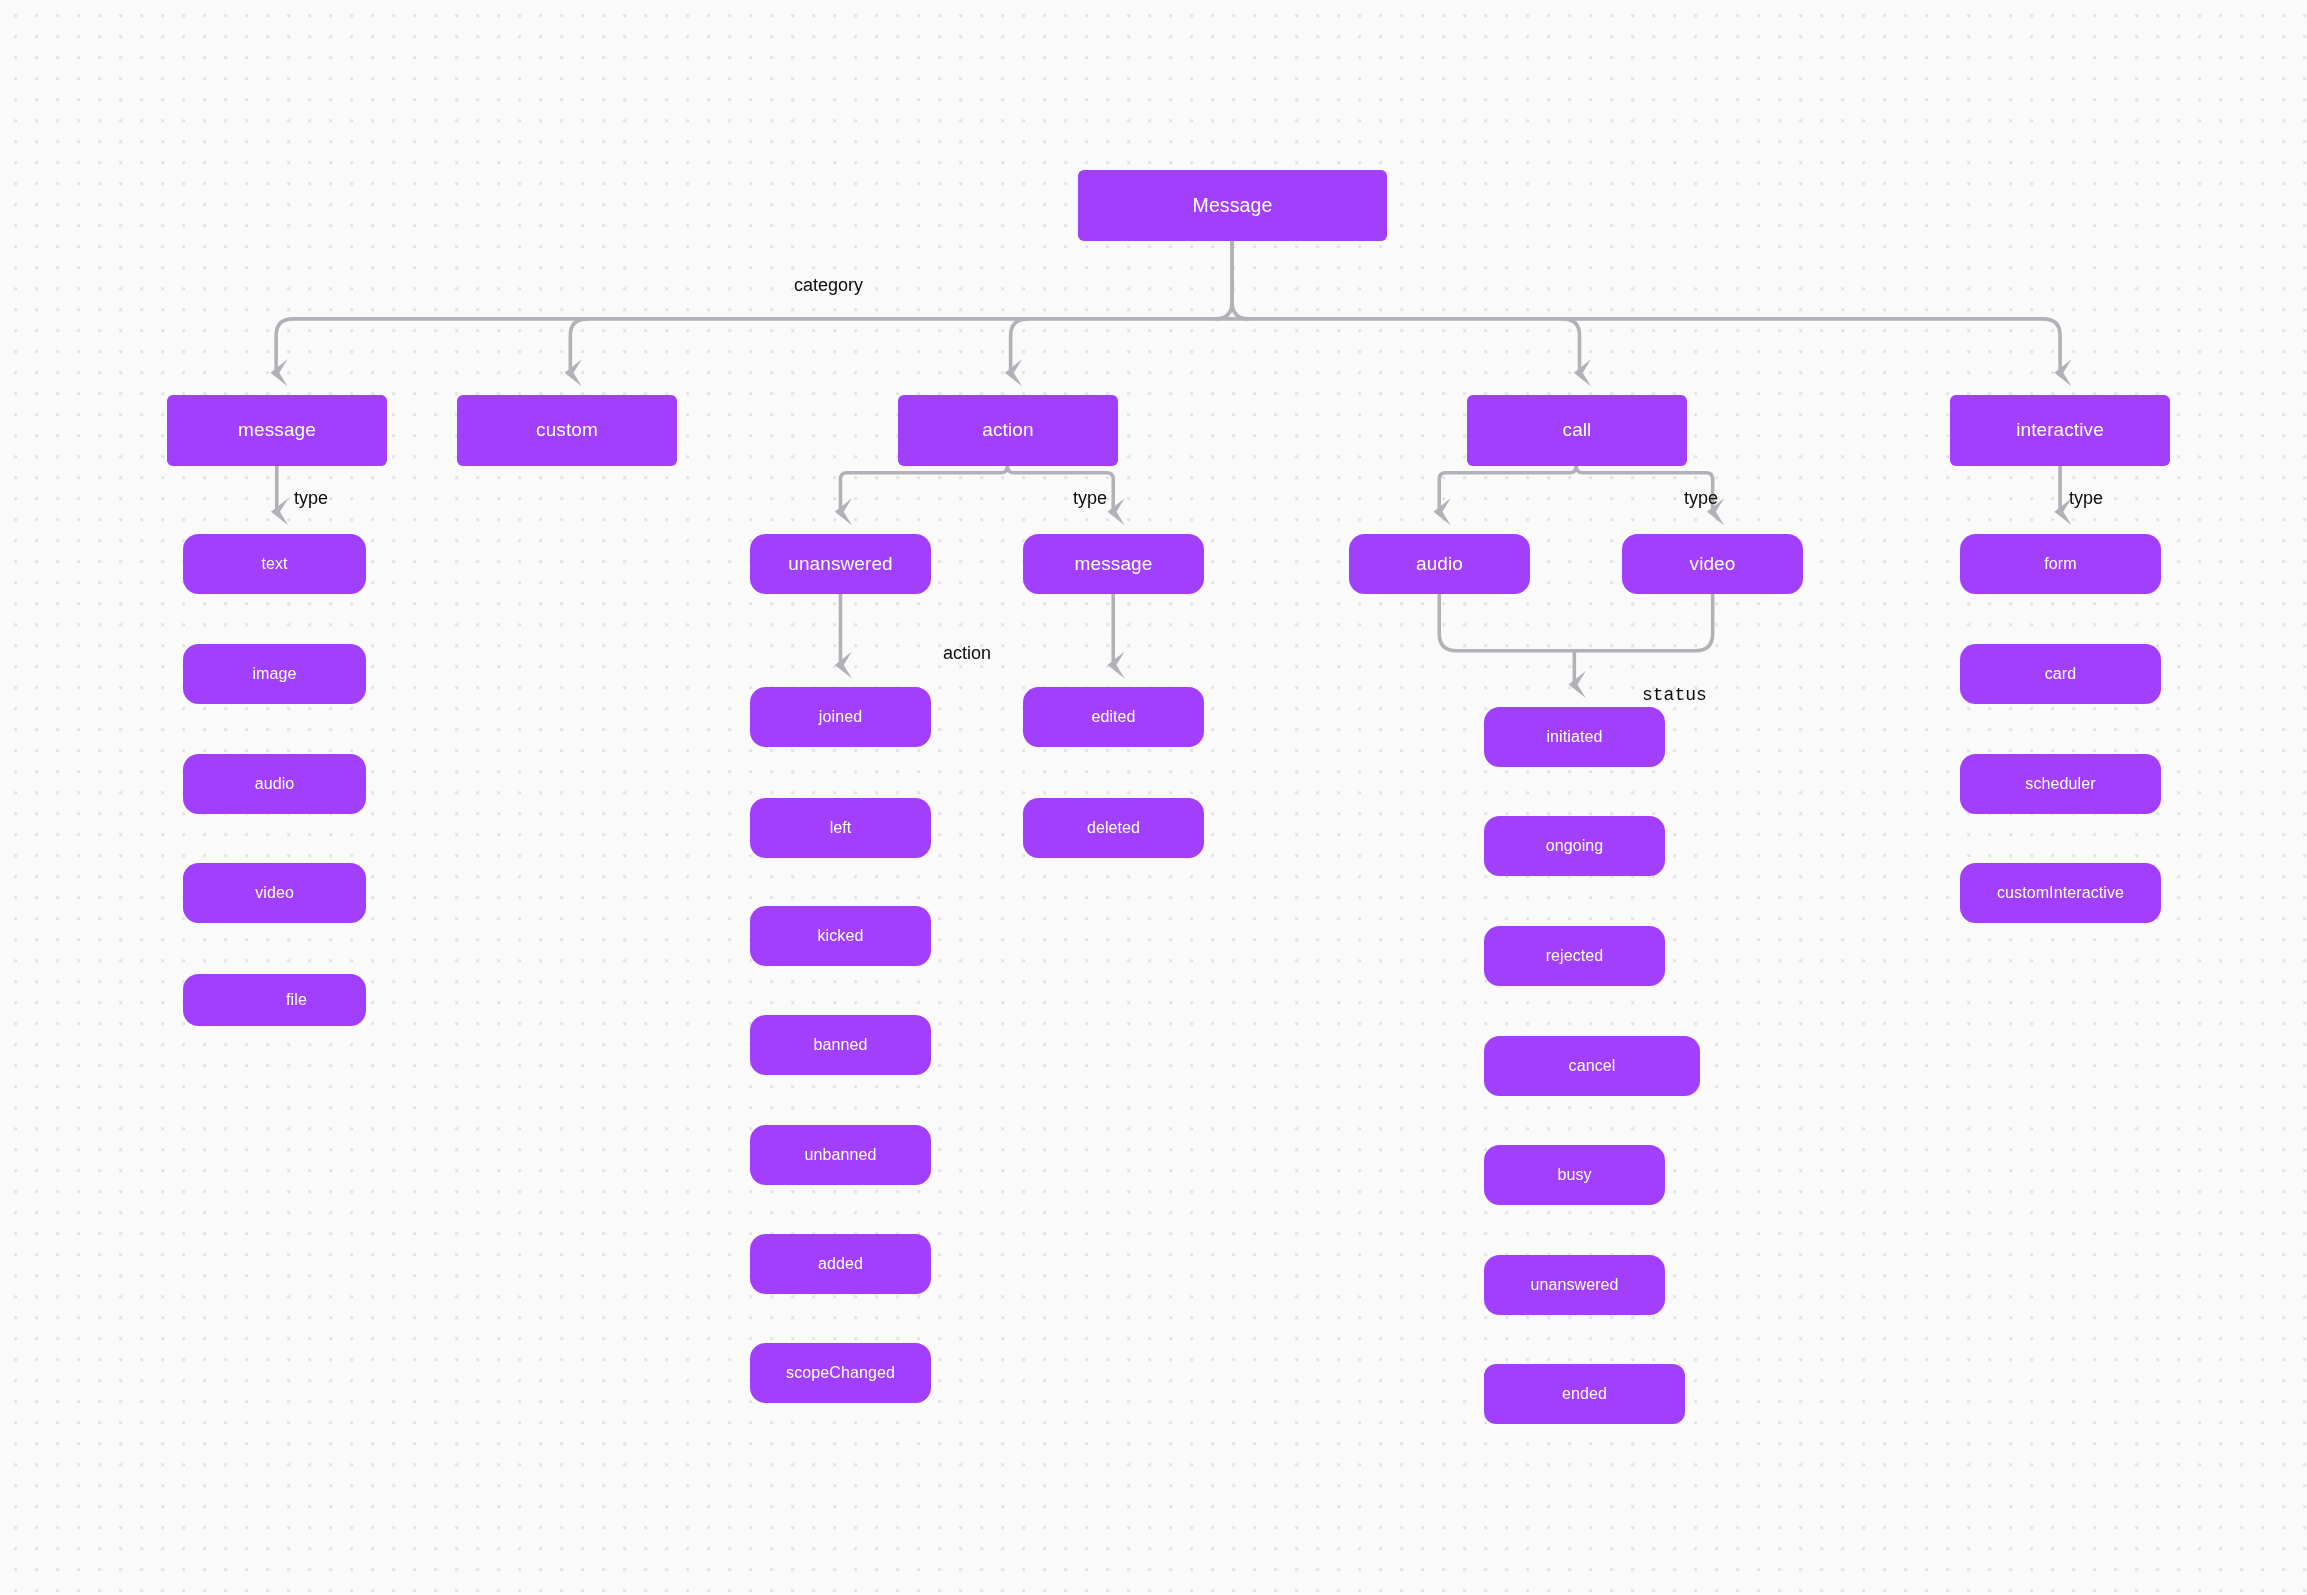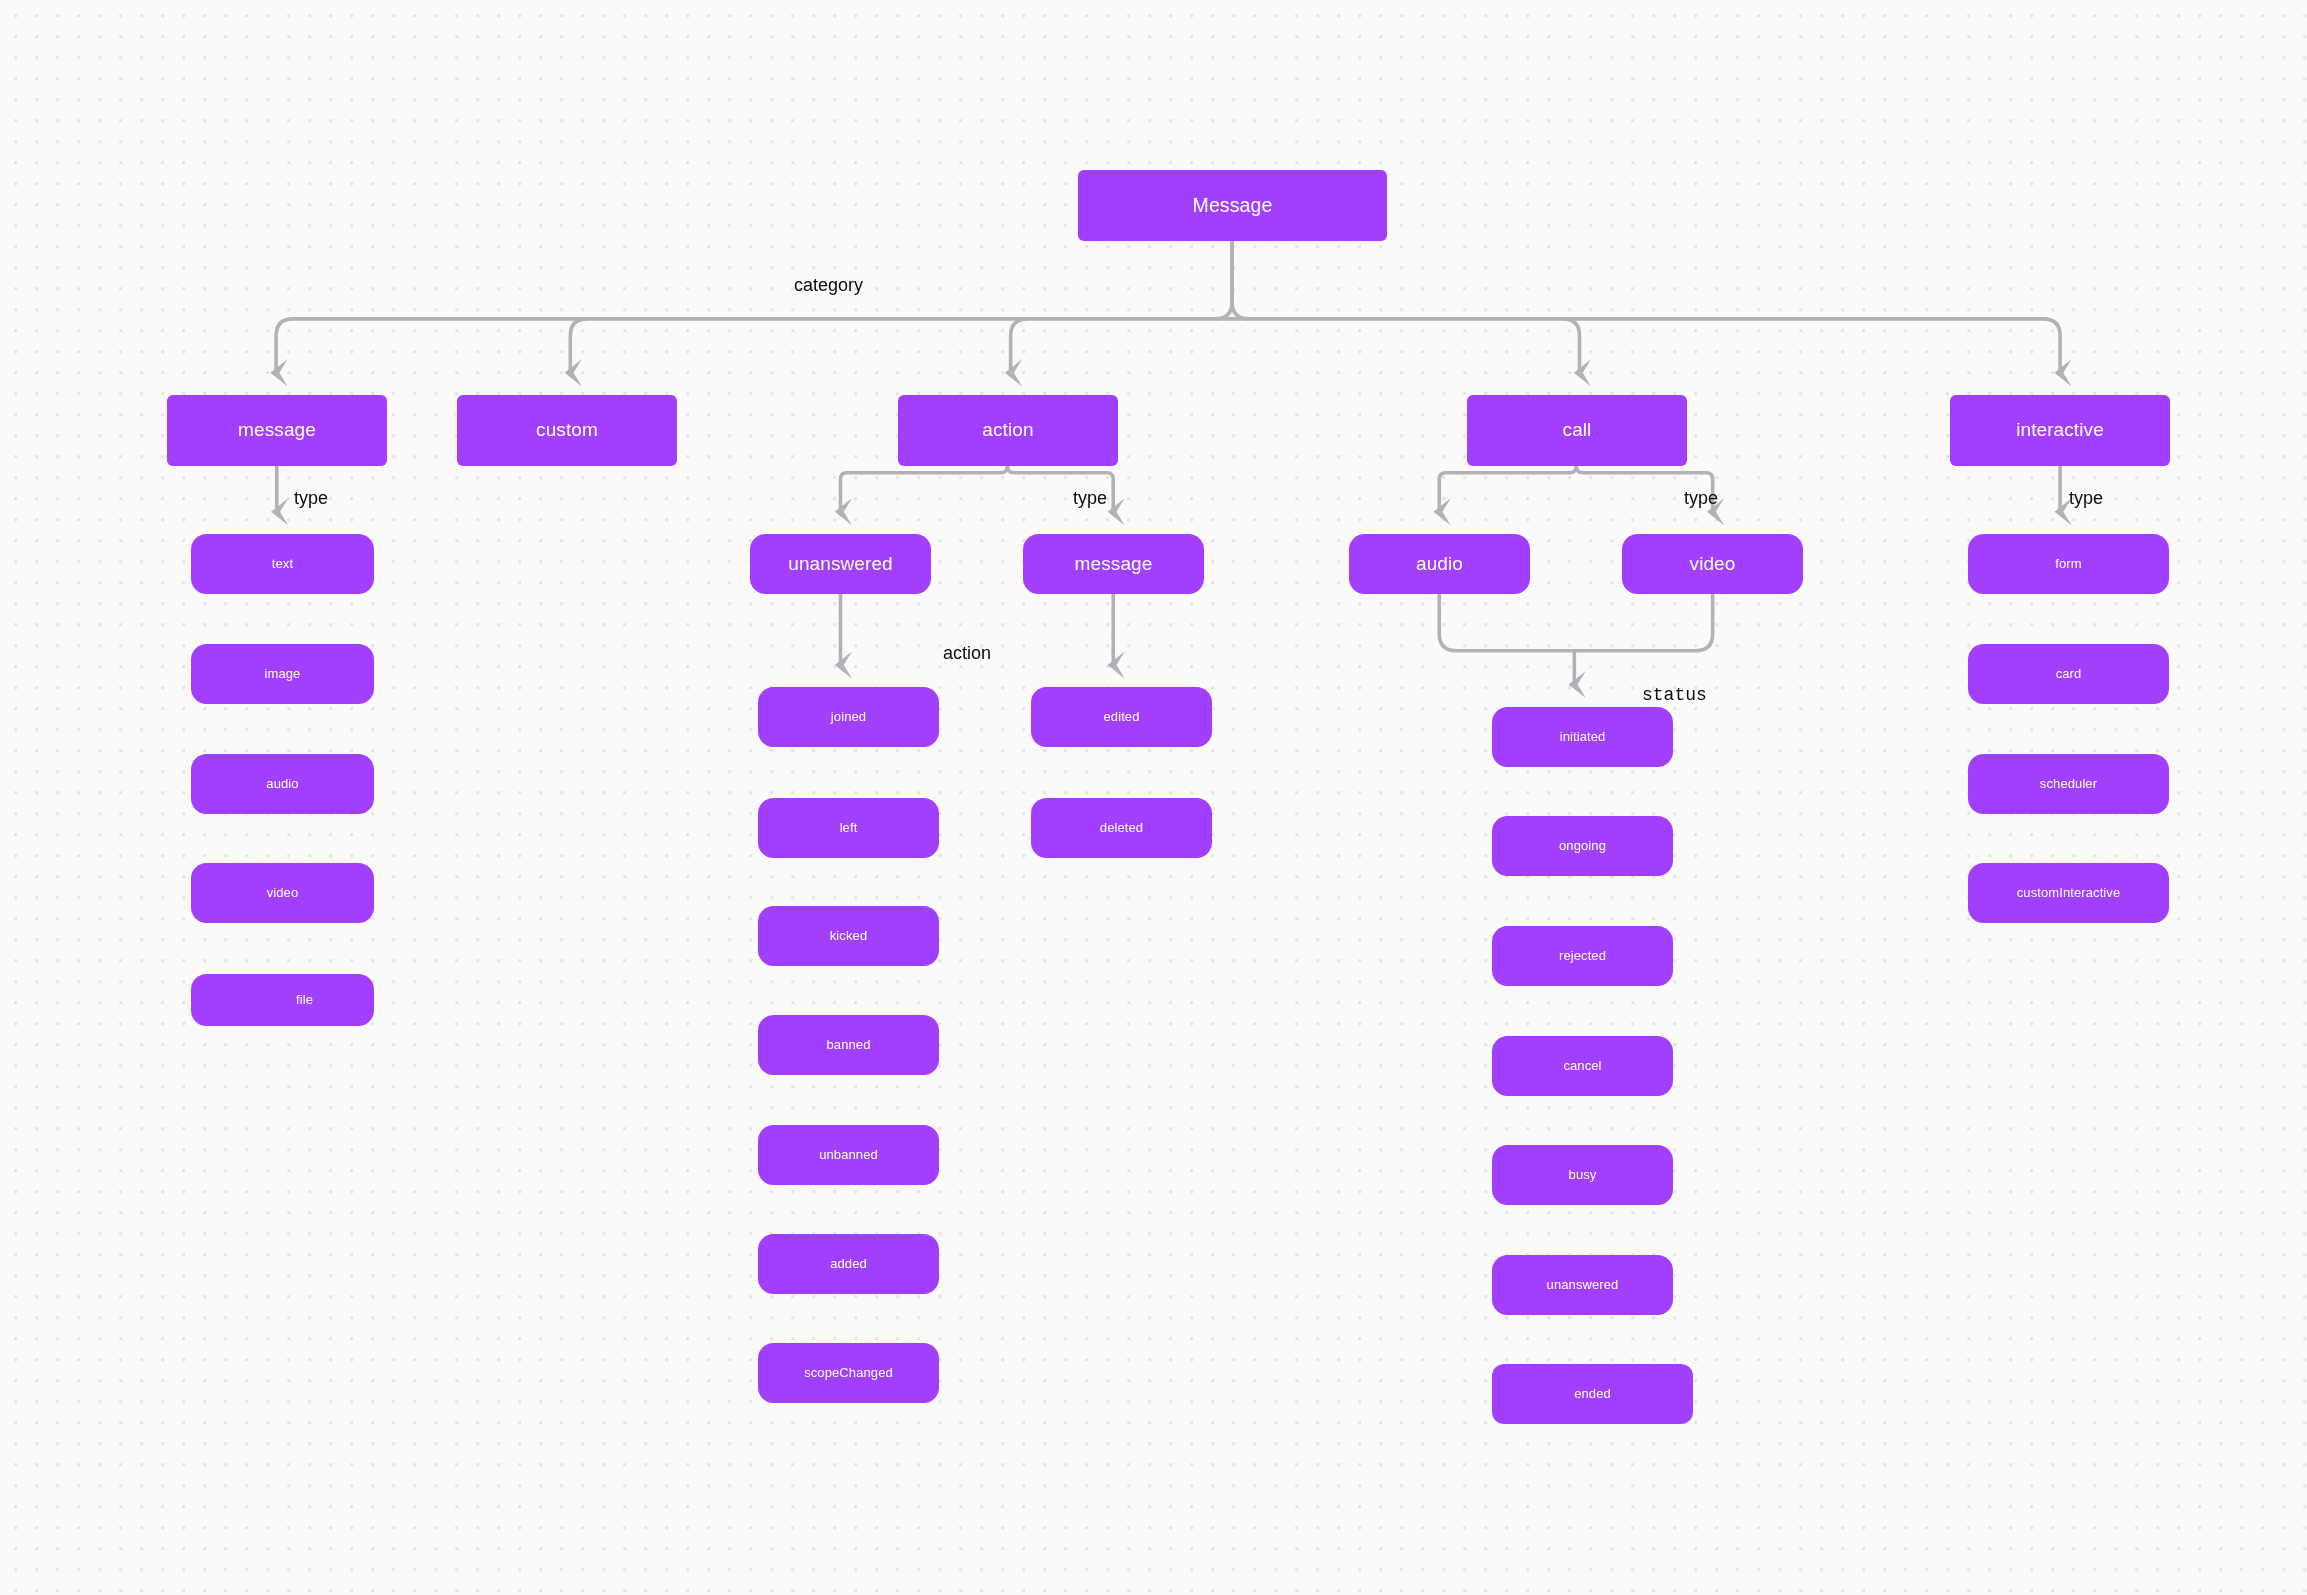--- a/index.html
+++ b/index.html
@@ -48,22 +48,21 @@
   .node.category {
     border-radius: 5.8px;
     font-size: 19px;
   }
   .node.mid {
     border-radius: 15.6px;
     font-size: 19px;
   }
   .node.leaf {
     border-radius: 15.6px;
-    font-size: 13px;
-    margin-left: 8px;
+    font-size: 16px;
   }
   .node-label {
     pointer-events: none;
     padding: 0 6.5px;
   }
   .edge-label {
     position: absolute;
     color: #0c0c0c;
     font-size: 18px;
     white-space: nowrap;
@@ -191,21 +190,21 @@
       </div>
       <div class="node leaf" style="left: 1484px; top: 707px; width: 181px; height: 60px;">
         <span class="node-label">initiated</span>
       </div>
       <div class="node leaf" style="left: 1484px; top: 816px; width: 181px; height: 60px;">
         <span class="node-label">ongoing</span>
       </div>
       <div class="node leaf" style="left: 1484px; top: 926px; width: 181px; height: 60px;">
         <span class="node-label">rejected</span>
       </div>
-      <div class="node leaf" style="left: 1484px; top: 1036px; width: 181px; height: 60px;">
+      <div class="node leaf" style="left: 1484px; top: 1036px; width: 216px; height: 60px;">
         <span class="node-label">cancel</span>
       </div>
       <div class="node leaf" style="left: 1484px; top: 1145px; width: 181px; height: 60px;">
         <span class="node-label">busy</span>
       </div>
       <div class="node leaf" style="left: 1484px; top: 1255px; width: 181px; height: 60px;">
         <span class="node-label">unanswered</span>
       </div>
       <div class="node leaf" style="left: 1484px; top: 1364px; width: 201px; height: 60px; border-radius: 12px;">
         <span class="node-label">ended</span>

